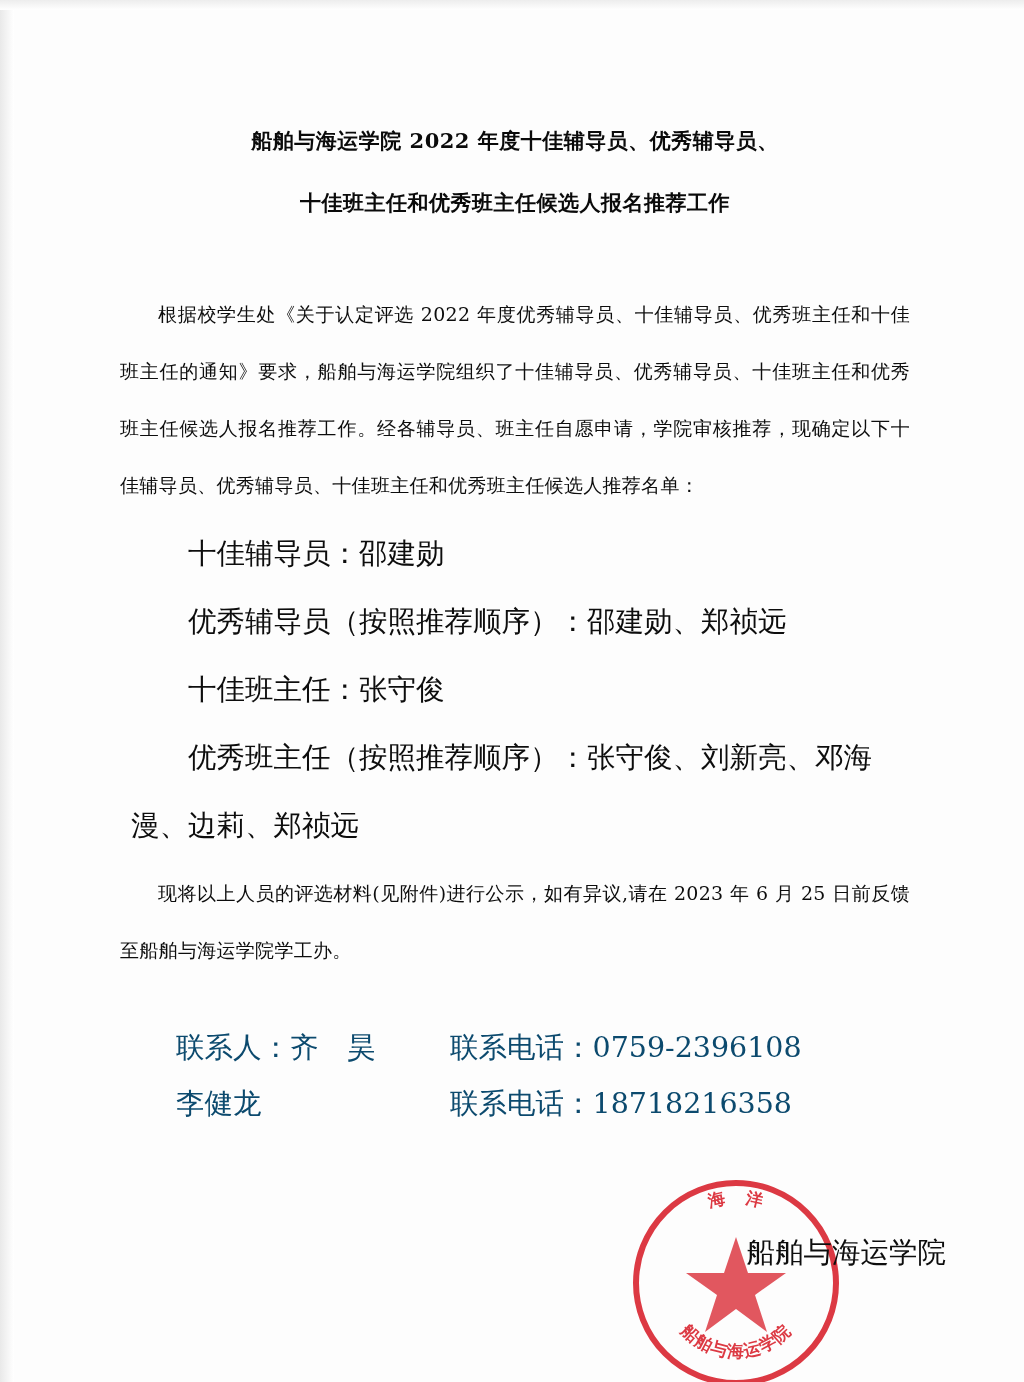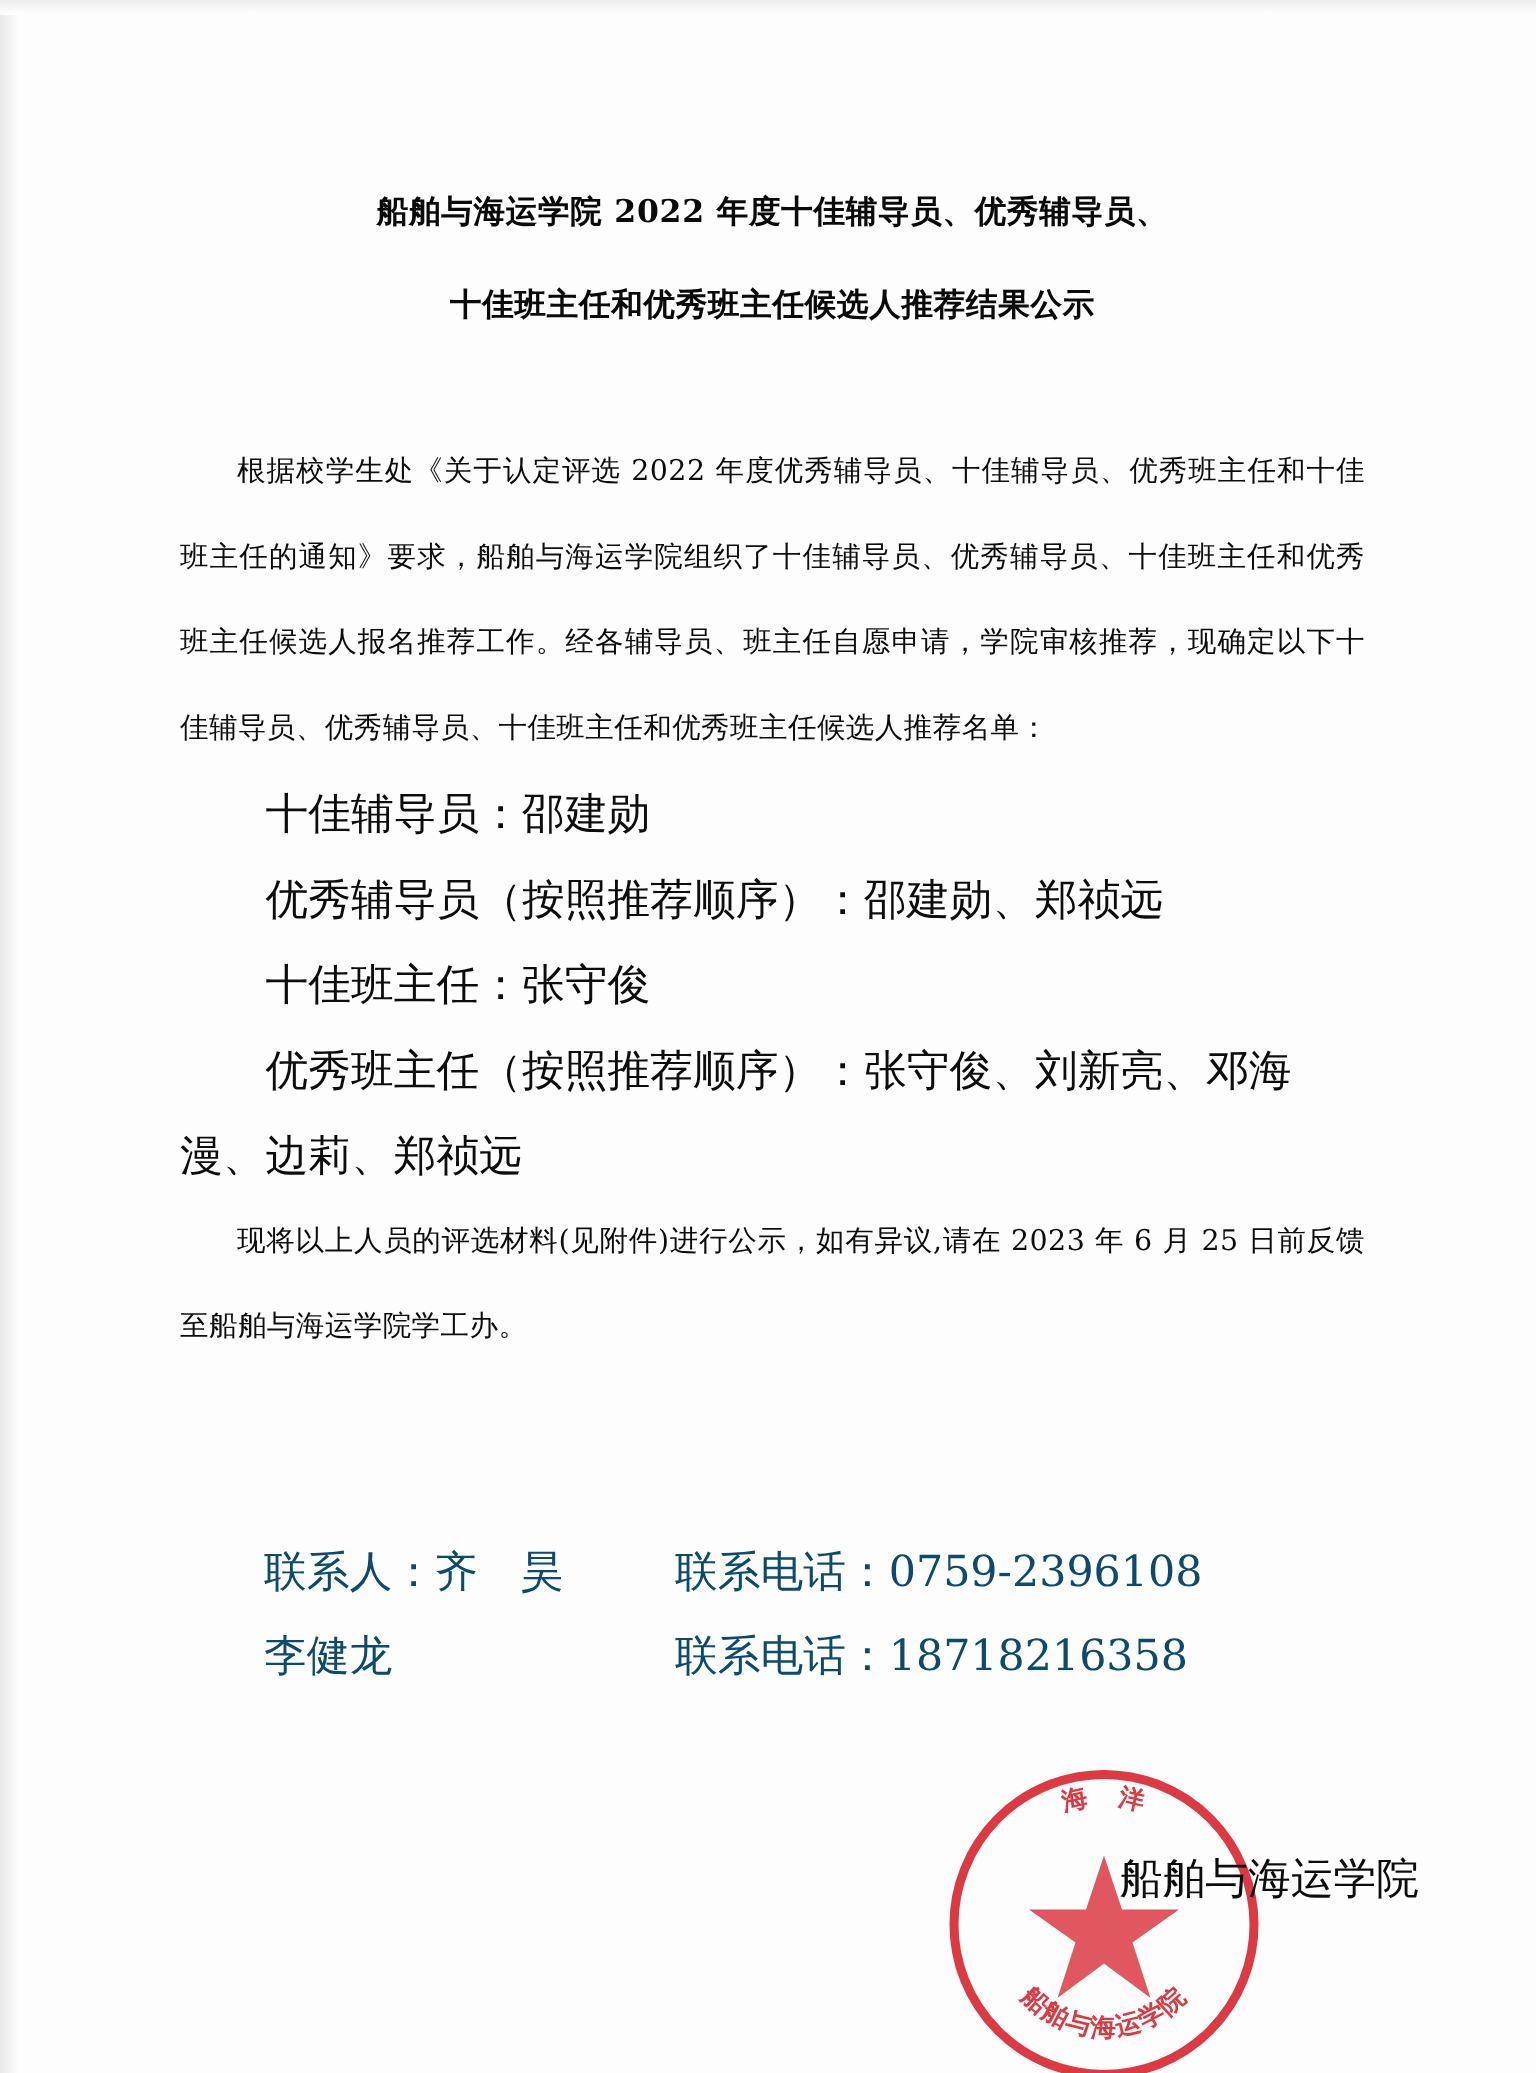--- a/index.html
+++ b/index.html
@@ -64,21 +64,21 @@
     line-height: 57px;
     text-align: justify;
     text-justify: inter-ideograph;
     letter-spacing: 0.3px;
     color: #0d0d0d;
   }
   p.indent {
     text-indent: 2em;
   }
   .list-line {
-    margin: 0;
+    margin: 11px;
     font-size: 28.5px;
     line-height: 57px;
     text-indent: 2em;
     color: #0d0d0d;
   }
   .list-line.cont {
     text-indent: 0;
   }
   .signature {
     position: absolute;
@@ -136,21 +136,21 @@
 <body>
 
 <div class="page">
   <div class="scan-edge-left"></div>
   <div class="scan-edge-top"></div>
 
   <div class="content">
 
     <div class="title">
       <span class="title-line">船舶与海运学院 2022 年度十佳辅导员、优秀辅导员、</span>
-      <span class="title-line">十佳班主任和优秀班主任候选人推荐结果公示</span>
+      <span class="title-line">十佳班主任和优秀班主任候选人报名推荐工作</span>
     </div>
 
     <div class="body-block">
       <p class="para indent">根据校学生处《关于认定评选 2022 年度优秀辅导员、十佳辅导员、优秀班主任和十佳班主任的通知》要求，船舶与海运学院组织了十佳辅导员、优秀辅导员、十佳班主任和优秀班主任候选人报名推荐工作。经各辅导员、班主任自愿申请，学院审核推荐，现确定以下十佳辅导员、优秀辅导员、十佳班主任和优秀班主任候选人推荐名单：</p>
 
       <p class="list-line">十佳辅导员：邵建勋</p>
       <p class="list-line">优秀辅导员（按照推荐顺序）：邵建勋、郑祯远</p>
       <p class="list-line">十佳班主任：张守俊</p>
       <p class="list-line">优秀班主任（按照推荐顺序）：张守俊、刘新亮、邓海</p>
       <p class="list-line cont">漫、边莉、郑祯远</p>

